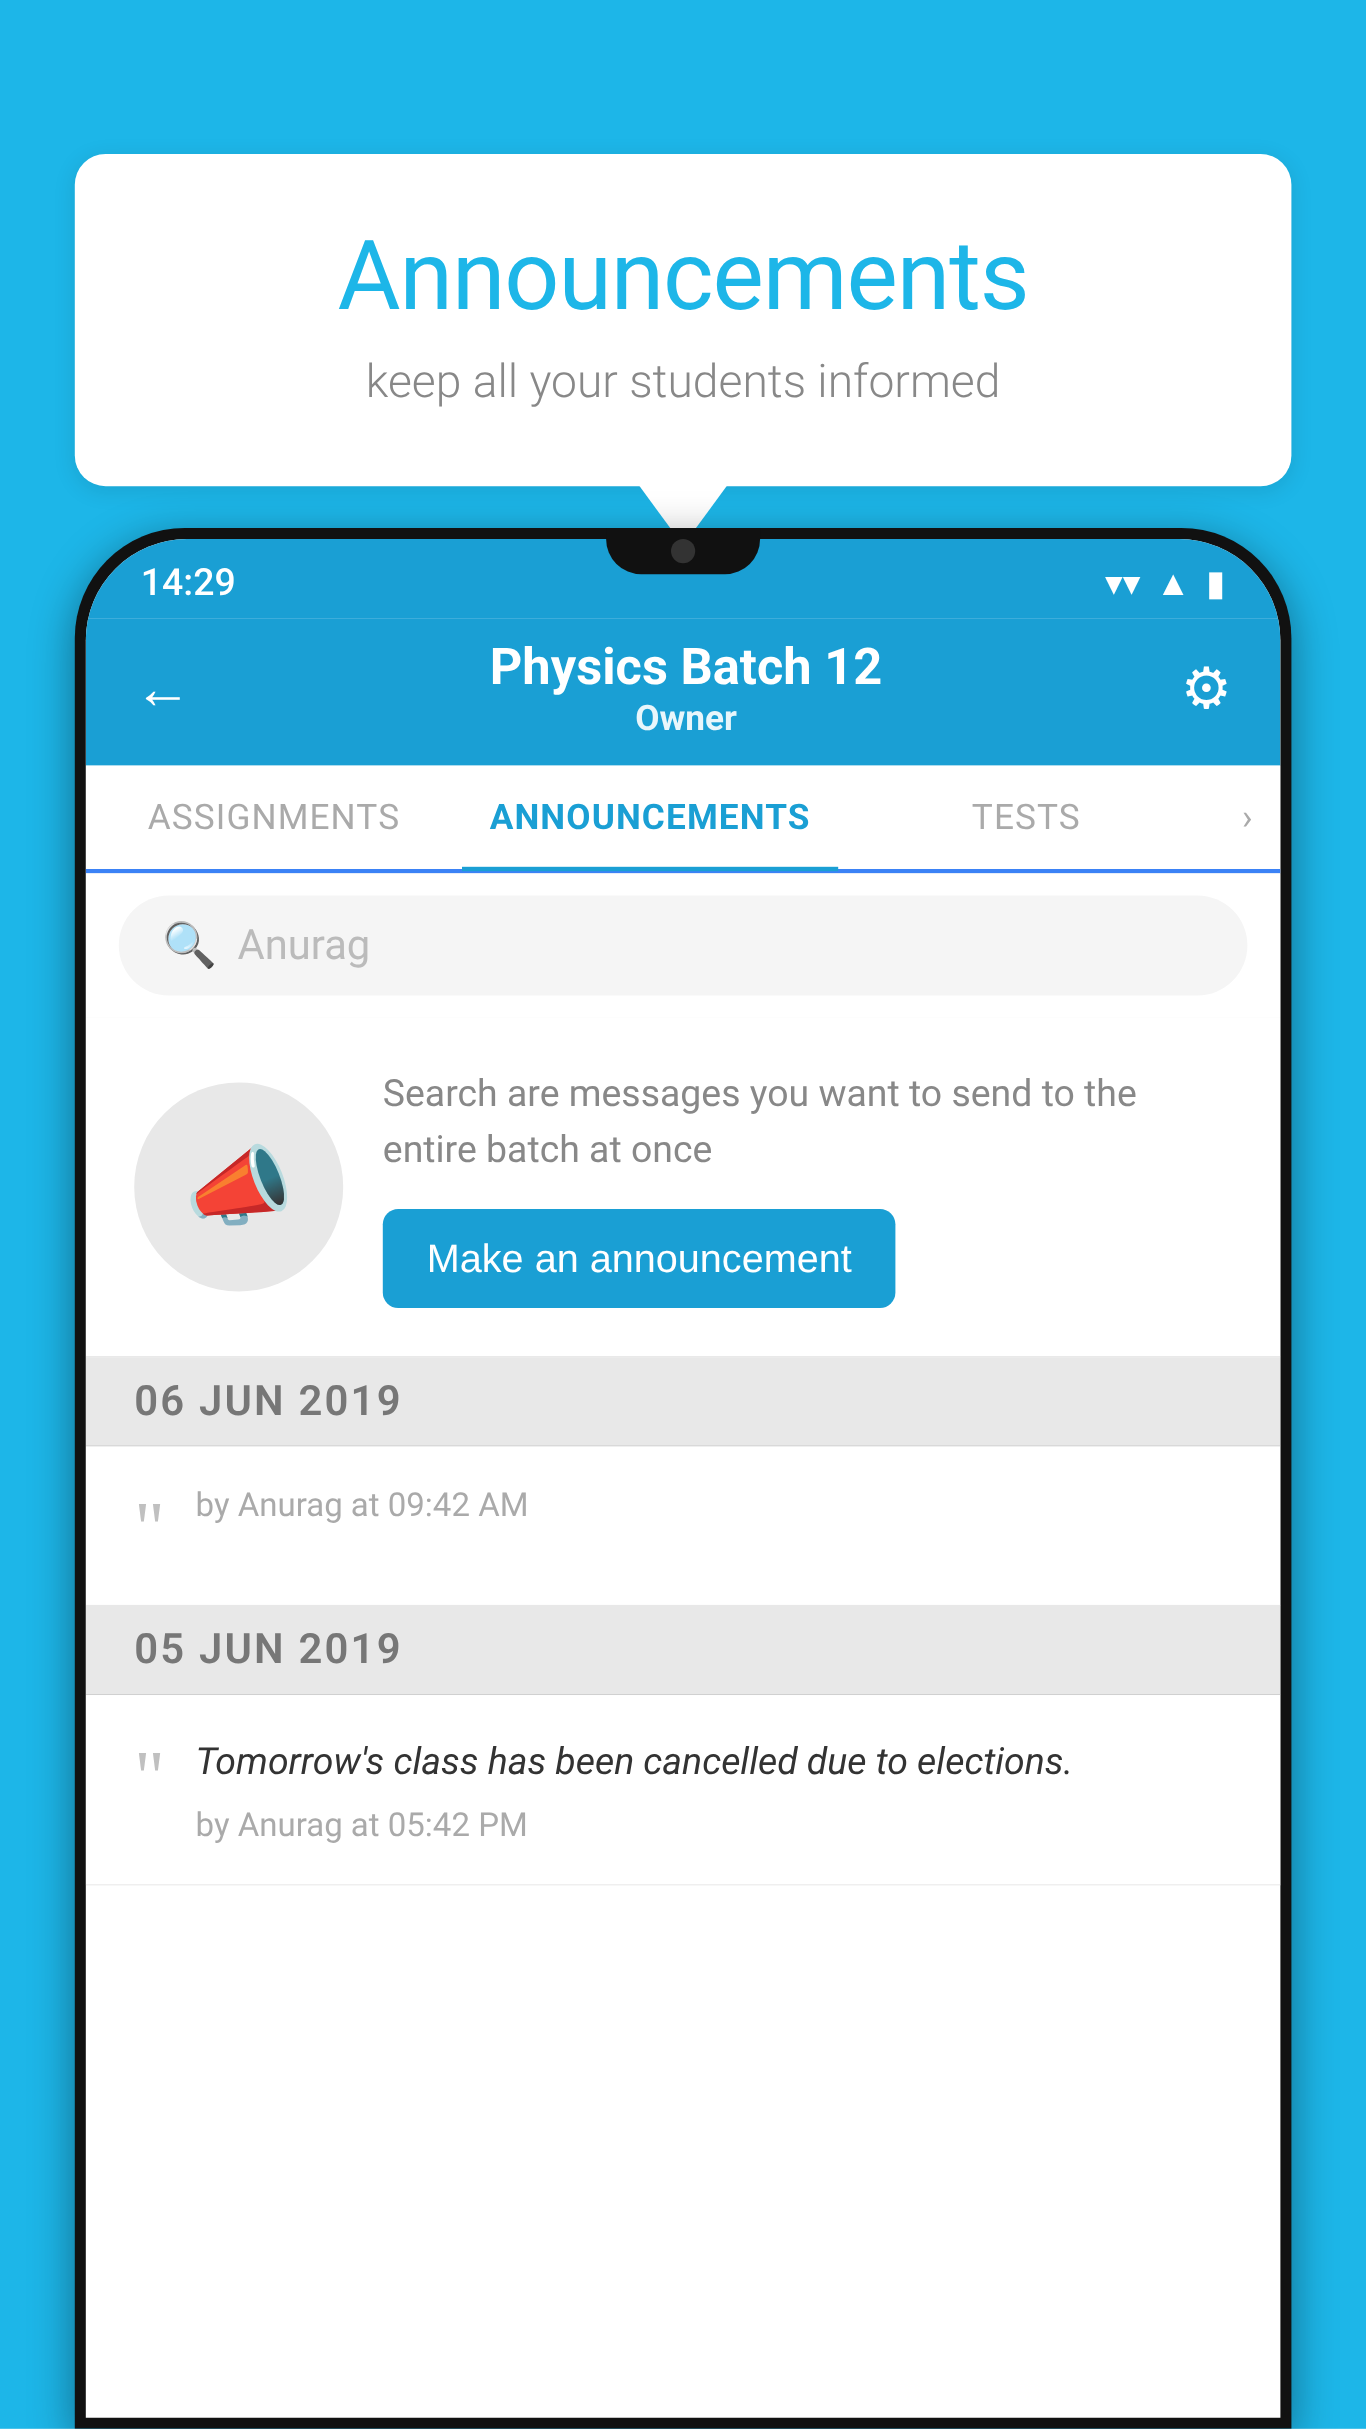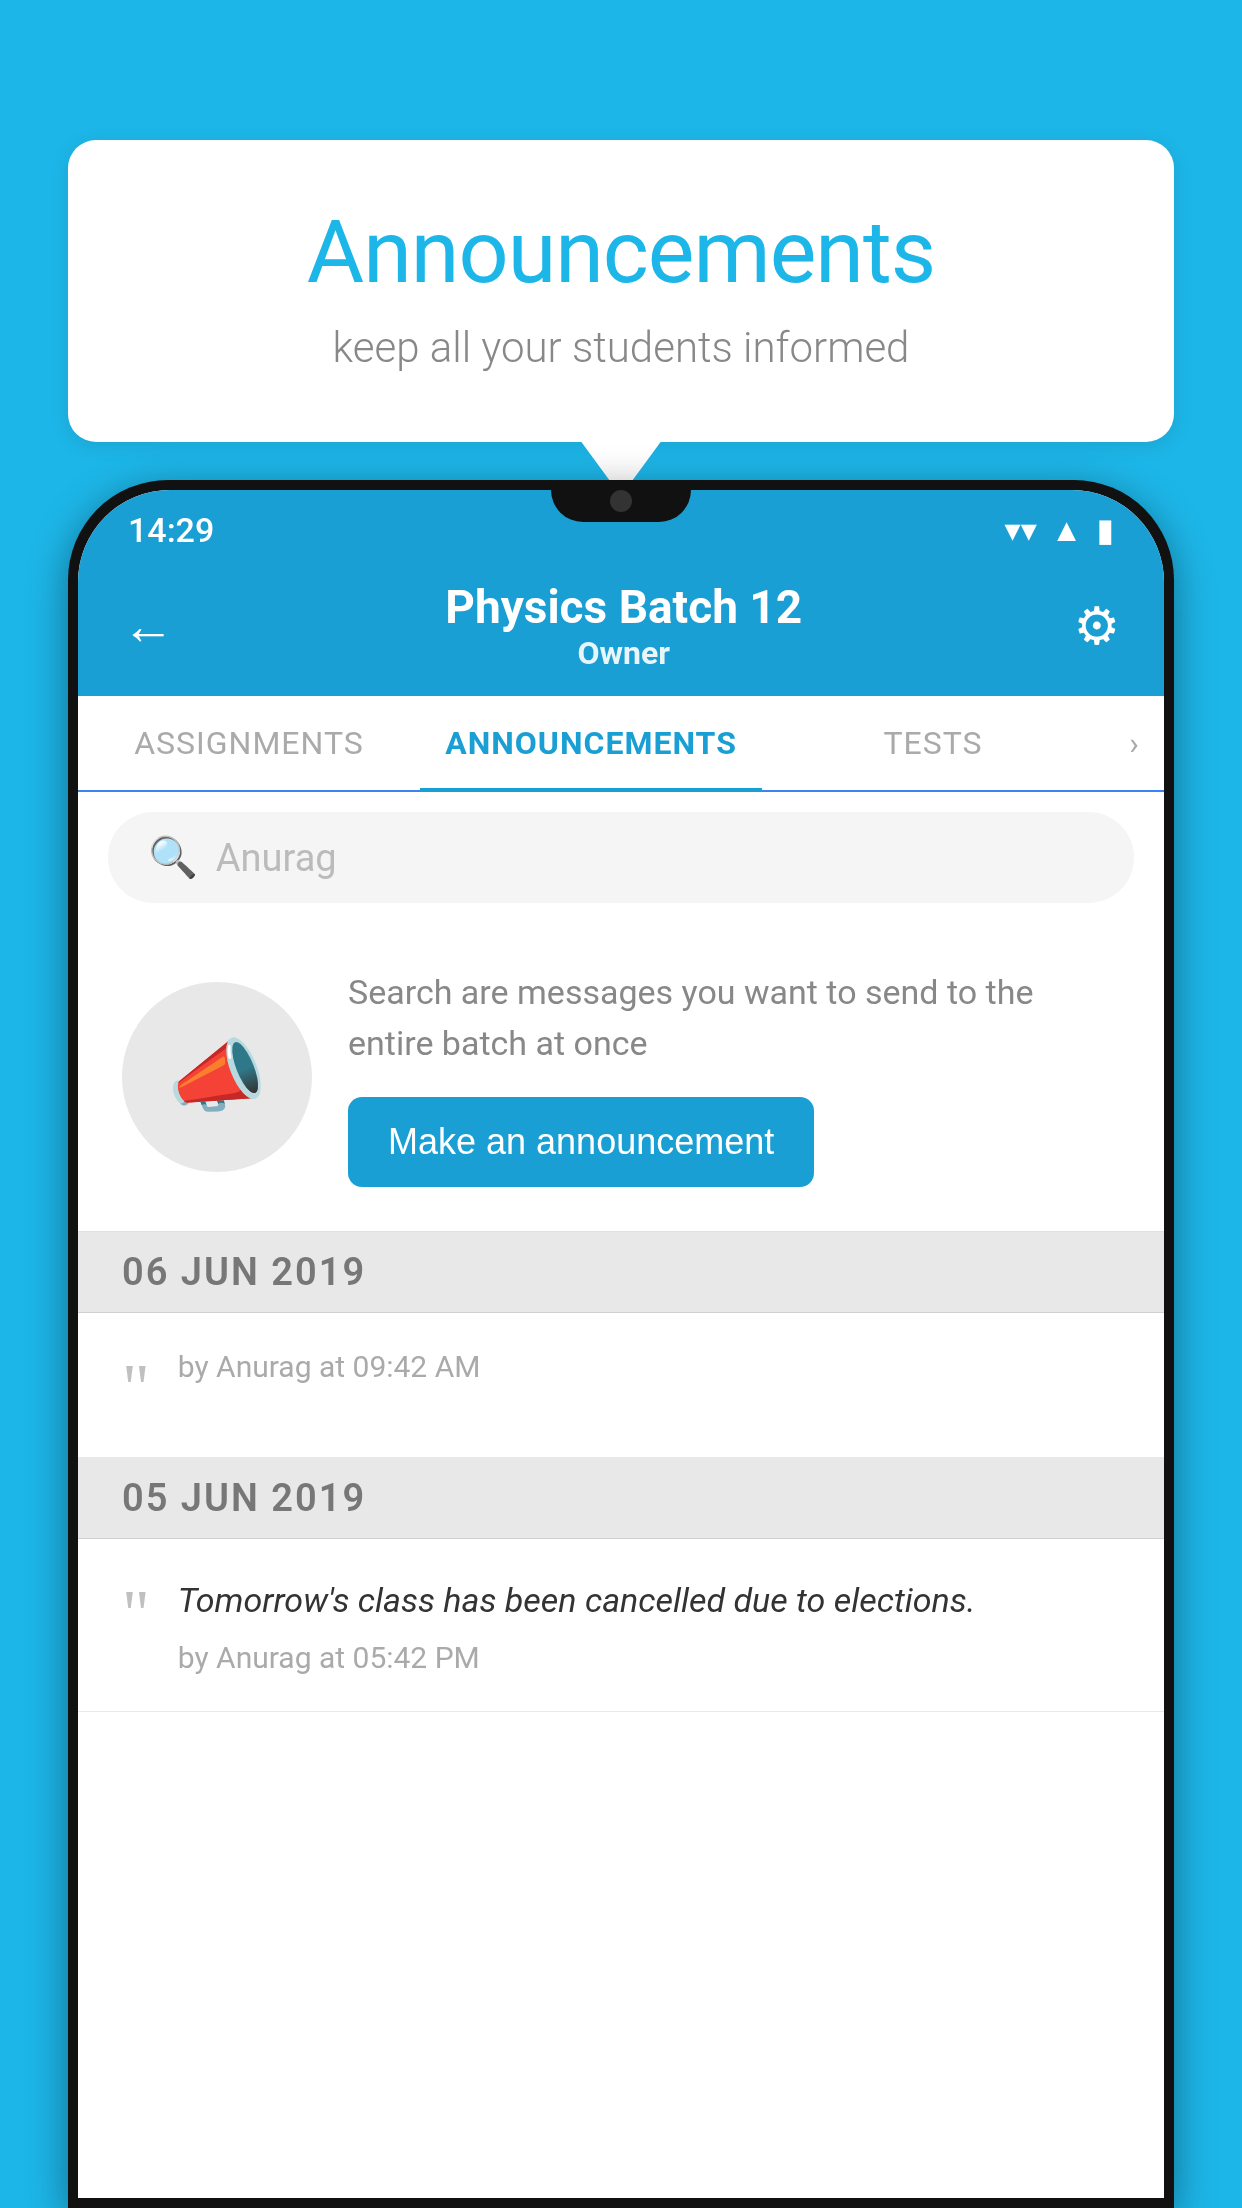--- a/index.html
+++ b/index.html
@@ -173,21 +173,21 @@
     .gear-icon {
       color: white;
       font-size: 52px;
       cursor: pointer;
     }
 
     
     .tabs-bar {
       background: white;
       display: flex;
-      border-bottom: 2px solid #3b82f6;
+      border-bottom: 4px solid #3b82f6;
     }
 
     .tab-item {
       flex: 1;
       text-align: center;
       padding: 28px 10px;
       font-size: 32px;
       font-weight: 400;
       color: #aaa;
       letter-spacing: 1px;

